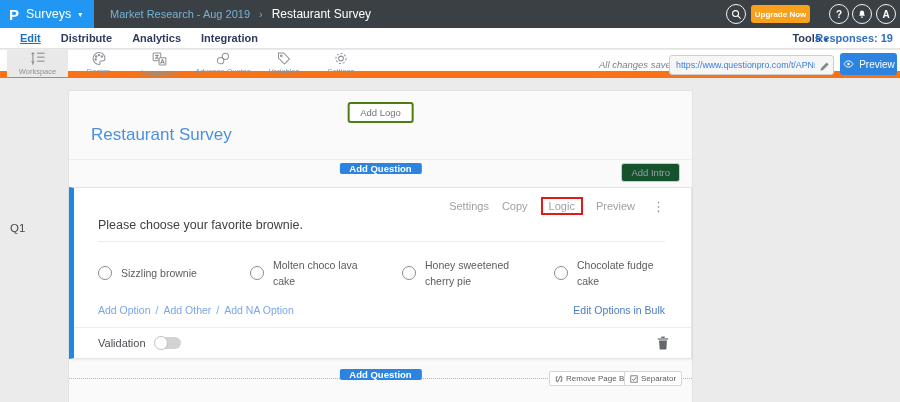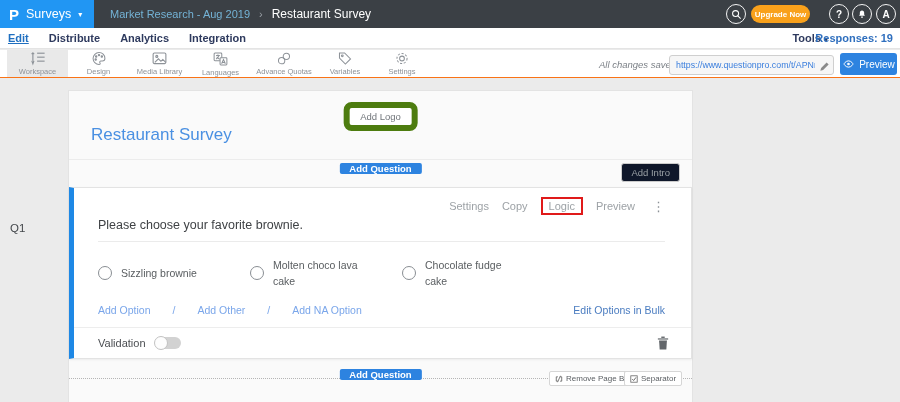--- a/index.html
+++ b/index.html
@@ -14,71 +14,71 @@
   .brand .caret { color:#fff; font-size:8px; margin-top:1px; }
   .breadcrumb { position:absolute; left:110px; top:0; height:28px; display:flex; align-items:center; gap:9px; }
   .crumb-parent { color:#74b3d6; font-size:11px; cursor:pointer; text-decoration:none; }
   .crumb-sep { color:#9aa0a6; font-size:11px; }
   .crumb-current { color:#ffffff; font-size:12px; }
   .tb-circle { position:absolute; top:4px; width:20px; height:20px; border:1.4px solid #f4f4f4; border-radius:50%; display:flex; align-items:center; justify-content:center; color:#fff; font-size:10px; font-weight:bold; cursor:pointer; background:transparent; }
   .search-btn { left:726px; }
   .help-btn { left:829px; }
   .bell-btn { left:852px; }
   .avatar-btn { left:876px; }
-  .upgrade-btn { position:absolute; left:751px; top:5px; width:59px; height:18px; background:#f9a11b; border:none; border-radius:9px; color:#fff; font-size:8px; font-weight:bold; font-family:inherit; cursor:pointer; }
-
-  
-  .menubar { position:absolute; top:28px; left:0; width:900px; height:21px; background:#fff; border-bottom:1px solid #e4e4e4; display:flex; align-items:center; padding-left:8px; gap:20px; }
+  .upgrade-btn { position:absolute; left:751px; top:5px; width:59px; height:18px; background:#f9a11b; border:none; border-radius:3px; color:#fff; font-size:8px; font-weight:bold; font-family:inherit; cursor:pointer; }
+
+  
+  .menubar { position:absolute; top:28px; left:0; width:900px; height:21px; background:#fff; border-bottom:1px solid #e4e4e4; display:flex; align-items:center; padding-left:20px; gap:20px; }
   .menu-item { font-size:11px; font-weight:bold; color:#2e3a5e; cursor:pointer; }
   .menu-item.active { color:#1f6fc0; text-decoration:underline; }
   .tools { position:absolute; right:72px; font-size:11px; font-weight:bold; color:#2e3a5e; cursor:pointer; }
   .tools .caret { font-size:8px; color:#2e3a5e; }
   .responses { position:absolute; right:7px; font-size:11px; font-weight:bold; color:#2f6fbe; }
 
   
-  .toolbar { position:absolute; top:50px; left:0; width:900px; height:28px; background:#fff; border-bottom:1px solid #f97316; }
+  .toolbar { position:absolute; top:50px; left:0; width:900px; height:28px; background:#fff; border-bottom:7px solid #f97316; }
   .tools-row { position:absolute; left:7px; top:0; height:27px; display:flex; }
   .tool { width:61px; height:27px; display:flex; flex-direction:column; align-items:center; justify-content:center; gap:1px; cursor:pointer; }
   .tool.active { background:#e9e9e9; }
   .tool svg { display:block; }
   .tool-label { font-size:7.5px; color:#8d9298; white-space:nowrap; }
   .save-status { position:absolute; left:599px; top:9px; font-size:9.5px; font-style:italic; color:#7c8187; }
   .url-box { position:absolute; left:669px; top:4px; width:165px; height:20px; }
   .url-input { width:100%; height:100%; background:#f6f6f6; border:1px solid #cfcfcf; border-radius:3px; font-size:8.8px; color:#3a7edd; padding:0 18px 0 6px; font-family:inherit; }
   .url-pencil { position:absolute; right:4px; top:4px; }
   .preview-btn { position:absolute; left:840px; top:3px; width:57px; height:22px; background:#2d83e0; border:none; border-radius:3px; color:#fff; font-size:10px; font-family:inherit; display:flex; align-items:center; justify-content:center; gap:4px; cursor:pointer; }
 
   
   .content { position:absolute; top:79px; left:0; width:900px; height:323px; background:#ebebeb; }
   .qnum { position:absolute; left:10px; top:143px; font-size:11.5px; color:#43474b; }
   .survey-card { position:absolute; left:68px; top:11px; width:625px; height:312px; background:#fafafa; border:1px solid #e3e3e3; border-bottom:none; }
 
   .card-header { position:relative; height:69px; border-bottom:1px solid #ececec; }
-  .add-logo { position:absolute; top:11px; left:50%; transform:translateX(-50%); padding:3px 11px; background:#fff; border:6px solid #4d7c0f; border-radius:8px; font-size:9.5px; color:#70757a; font-family:inherit; cursor:pointer; }
+  .add-logo { position:absolute; top:11px; left:50%; transform:translateX(-50%); padding:3px 11px; background:#fff; border:2px solid #4d7c0f; border-radius:3px; font-size:9.5px; color:#70757a; font-family:inherit; cursor:pointer; }
   .survey-title { position:absolute; left:22px; top:34px; font-size:17px; font-weight:normal; color:#4a90e2; }
 
   .addq-row { position:relative; height:27px; }
   .btn-primary { padding:0 10px; background:#2d83e0; border:none; border-radius:2px; color:#fff; font-size:9.5px; font-weight:bold; font-family:inherit; cursor:pointer; white-space:nowrap; }
   .addq-top { position:absolute; left:50%; transform:translateX(-50%); top:3px; }
-  .add-intro { position:absolute; right:12px; top:3px; padding:3px 9px; background:#0f172a; border:1px solid #ccc; border-radius:3px; font-size:9.5px; color:#9aa0a5; font-family:inherit; cursor:pointer; }
+  .add-intro { position:absolute; right:12px; top:3px; padding:3px 9px; background:#14532d; border:1px solid #ccc; border-radius:3px; font-size:9.5px; color:#9aa0a5; font-family:inherit; cursor:pointer; }
 
   
   .question-block { position:absolute; left:0; top:96px; width:100%; height:172px; background:#fff; border:1px solid #e3e3e3; border-left:5px solid #1e88e5; box-shadow:0 1px 2px rgba(0,0,0,0.06); }
   .q-actions { position:absolute; top:9px; right:26px; display:flex; align-items:center; gap:13px; font-size:11px; color:#9da2a6; }
   .q-action { cursor:pointer; }
   .logic-hl { border:2px solid #e01a1a; padding:1px 6px; }
   .kebab { font-size:13px; color:#8b9196; cursor:pointer; margin-left:4px; letter-spacing:0; }
   .q-text { position:absolute; left:24px; top:30px; font-size:12.5px; color:#3f4245; cursor:text; }
   .q-underline { position:absolute; left:24px; right:26px; top:53px; border-bottom:1px solid #ebebeb; }
   .q-options { position:absolute; left:24px; top:62px; display:flex; }
   .opt { width:152px; display:flex; align-items:center; gap:9px; height:46px; }
   .radio { width:14px; height:14px; min-width:14px; border:1.5px solid #898e93; border-radius:50%; background:#fff; cursor:pointer; }
   .opt-label { font-size:10.5px; color:#595d60; line-height:1.55; max-width:96px; cursor:text; }
   .q-links { position:absolute; left:24px; right:26px; top:116px; display:flex; justify-content:space-between; font-size:10.5px; }
-  .links-left { display:flex; gap:22px; }
+  .links-left { display:flex; gap:5px; }
   .q-link { color:#7aa6ea; cursor:pointer; }
   .link-sep { color:#7aa6ea; }
   .bulk-link { color:#4a7cc0; cursor:pointer; }
   .q-divider { position:absolute; left:0; right:0; top:139px; border-top:1px solid #ededed; }
   .q-foot { position:absolute; left:24px; right:22px; top:139px; bottom:0; display:flex; align-items:center; justify-content:space-between; }
   .validation-wrap { display:flex; align-items:center; gap:9px; }
   .validation-label { font-size:11px; color:#4b4e52; }
   .toggle { position:relative; width:26px; height:12px; background:#d2d2d2; border-radius:6px; cursor:pointer; }
   .toggle-knob { position:absolute; left:-1px; top:-1px; width:14px; height:14px; background:#fdfdfd; border:1px solid #c2c2c2; border-radius:50%; }
   .trash { cursor:pointer; display:flex; }
@@ -163,30 +163,20 @@
               <circle cx="6.4" cy="7" r="0.9" fill="#8d9298"></circle>
               <circle cx="10" cy="5.2" r="0.9" fill="#8d9298"></circle>
               <circle cx="13.6" cy="7" r="0.9" fill="#8d9298"></circle>
               <circle cx="5.8" cy="10.8" r="0.9" fill="#8d9298"></circle>
             </svg>
           </span>
         <span class="tool-label">Design</span>
       </div>
       <div class="tool">
         <span>
-            <svg width="17" height="15" viewBox="0 0 20 17" fill="none" stroke="#8d9298" stroke-width="1.3">
-              <rect x="2.5" y="2" width="15" height="12.5" rx="1.5"></rect>
-              <circle cx="6.8" cy="6" r="1.2"></circle>
-              <path d="M4.5 13l4.2-4.2 3 3 2.2-2.2 3.4 3.4"></path>
-            </svg>
-          </span>
-        <span class="tool-label">Media Library</span>
-      </div>
-      <div class="tool">
-        <span>
             <svg width="17" height="16" viewBox="0 0 20 18" fill="none" stroke="#8d9298" stroke-width="1.2">
               <rect x="2.5" y="2" width="9" height="9" rx="1"></rect>
               <path d="M4.8 4.8h4.4M7 3.6v1.2M8.4 4.8c-.7 2-2 3.3-3.6 4.2M5.6 6.4c.8 1.3 2 2.3 3.4 2.8"></path>
               <rect x="9.5" y="7.5" width="8" height="8.5" rx="1" fill="#ffffff"></rect>
               <path d="M11.3 14.5l2.2-5 2.2 5M12 13h3"></path>
             </svg>
           </span>
         <span class="tool-label">Languages</span>
       </div>
       <div class="tool" style="width:66px;">
@@ -265,20 +255,24 @@
         <div class="q-underline"></div>
 
         <div class="q-options">
           <div class="opt">
             <span class="radio"></span>
             <span class="opt-label">Sizzling brownie</span>
           </div>
           <div class="opt">
             <span class="radio"></span>
             <span class="opt-label">Molten choco lava cake</span>
+          </div>
+          <div class="opt">
+            <span class="radio"></span>
+            <span class="opt-label">Honey sweetened cherry pie</span>
           </div>
           <div class="opt">
             <span class="radio"></span>
             <span class="opt-label">Chocolate fudge cake</span>
           </div>
         </div>
 
         <div class="q-links">
           <span class="links-left">
             <a class="q-link">Add Option</a>

